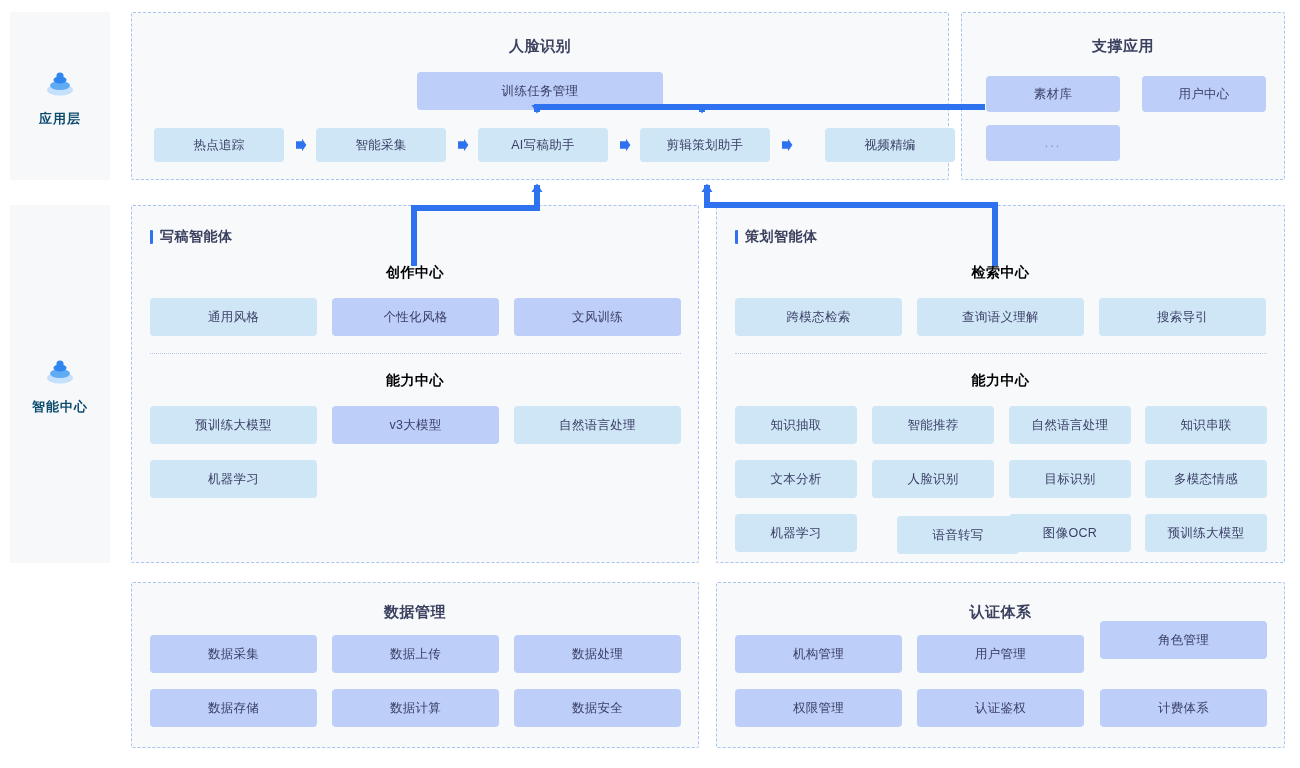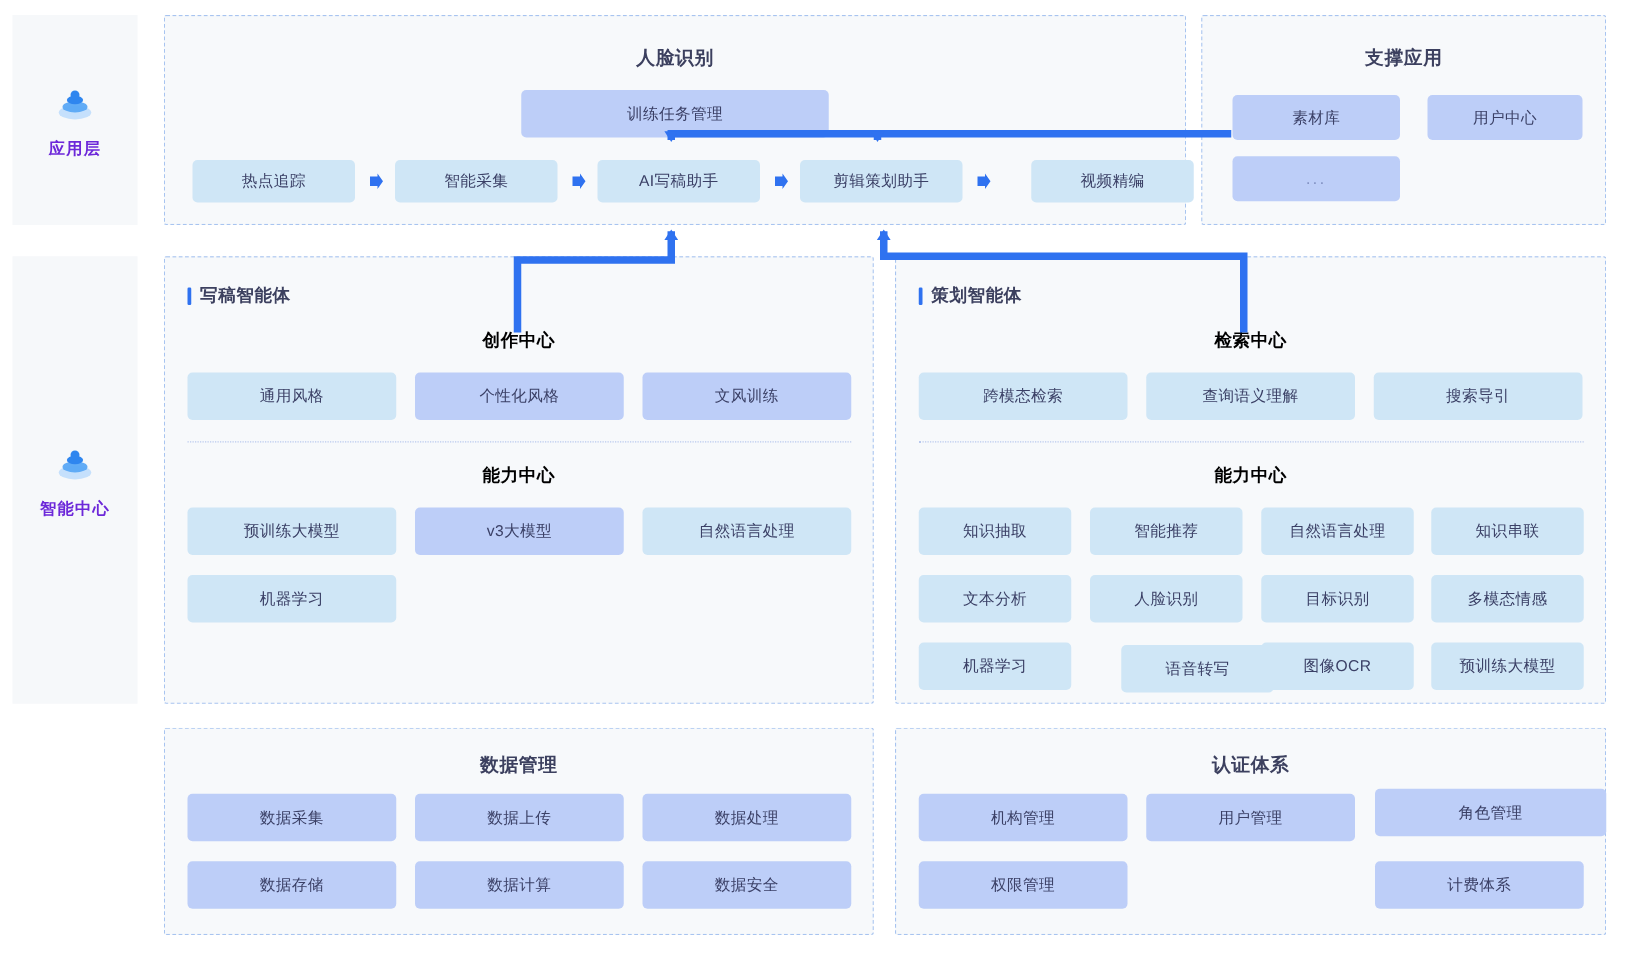--- a/index.html
+++ b/index.html
@@ -18,21 +18,21 @@
     position:absolute;left:10px;width:100px;
     background:#f6f8fa;
     display:flex;flex-direction:column;align-items:center;justify-content:center;
     gap:14px;
   }
   .rail-cell.c1{top:12px;height:168px;}
   .rail-cell.c2{top:205px;height:358px;}
   .rail-cell.c3{top:582px;height:166px;}
   .rail-icon{width:34px;height:30px;position:relative;display:block;}
   .rail-label{
-    font-size:13px;font-weight:bold;color:#6d28d9;letter-spacing:1px;
+    font-size:13px;font-weight:bold;color:#0c4a6e;letter-spacing:1px;
     line-height:1;
   }
 
   
   .group{
     position:absolute;
     border:1px dashed #a8c4f0;
     background:#f7f9fb;
     border-radius:2px;
     box-sizing:border-box;
@@ -226,23 +226,24 @@
     <div class="tile periwinkle" style="left:18px;top:106px;width:167px;height:38px;">数据存储</div>
     <div class="tile periwinkle" style="left:200px;top:106px;width:167px;height:38px;">数据计算</div>
     <div class="tile periwinkle" style="left:382px;top:106px;width:167px;height:38px;">数据安全</div>
   </div>
 
   <div class="group g-auth">
     <div class="group-title" style="top:20px;">认证体系</div>
 
     <div class="tile periwinkle" style="left:18px;top:52px;width:167px;height:38px;">机构管理</div>
     <div class="tile periwinkle" style="left:200px;top:52px;width:167px;height:38px;">用户管理</div>
-    <div class="tile periwinkle" style="left:383px;top:48px;width:185px;height:38px;">角色管理</div>
+    <div class="tile periwinkle" style="left:383px;top:38px;width:167px;height:38px;">角色管理</div>
 
     <div class="tile periwinkle" style="left:18px;top:106px;width:167px;height:38px;">权限管理</div>
+    <div class="tile periwinkle" style="left:200px;top:106px;width:167px;height:38px;">认证鉴权</div>
     <div class="tile periwinkle" style="left:383px;top:106px;width:167px;height:38px;">计费体系</div>
   </div>
 
   <svg class="connectors">
     <defs>
       <marker id="downhead" markerWidth="12" markerHeight="12" refX="6" refY="10" orient="0" markerUnits="userSpaceOnUse">
         <path d="M0.5 3 L11.5 3 L6 11.5 Z" fill="#2f72f0"></path>
       </marker>
       <marker id="uphead" markerWidth="12" markerHeight="12" refX="6" refY="2" orient="0" markerUnits="userSpaceOnUse">
         <path d="M0.5 9 L11.5 9 L6 0.5 Z" fill="#2f72f0"></path>

